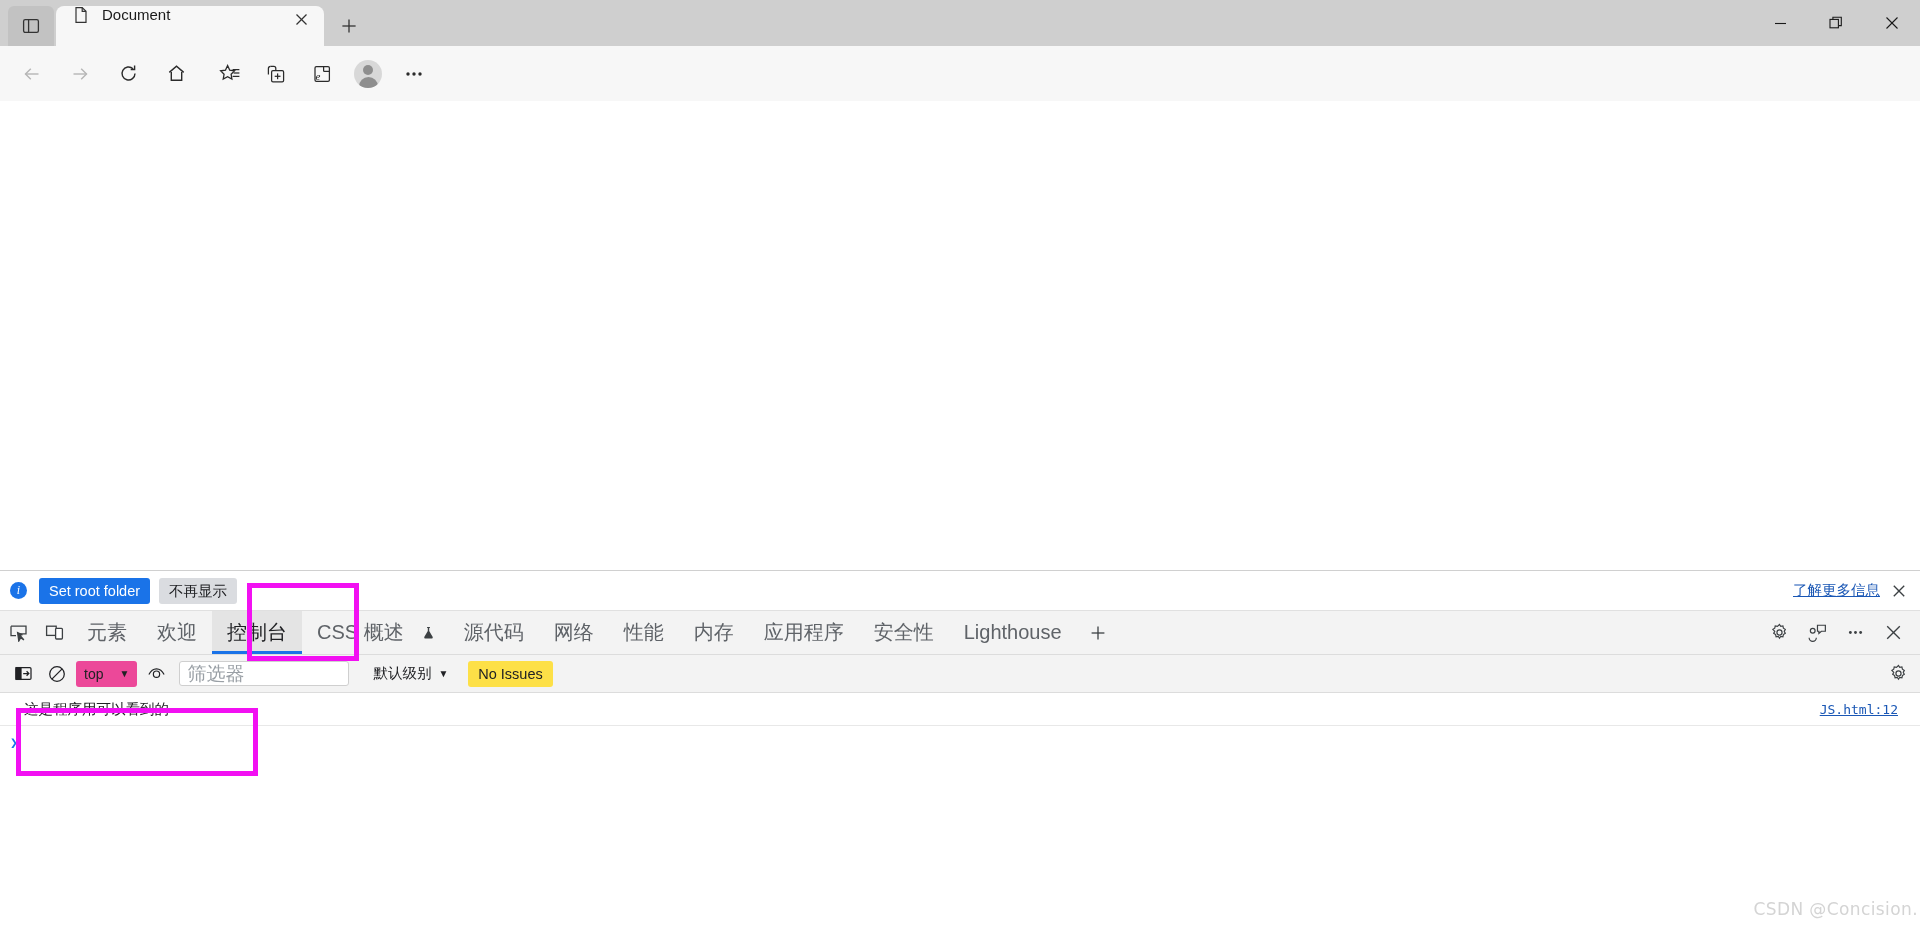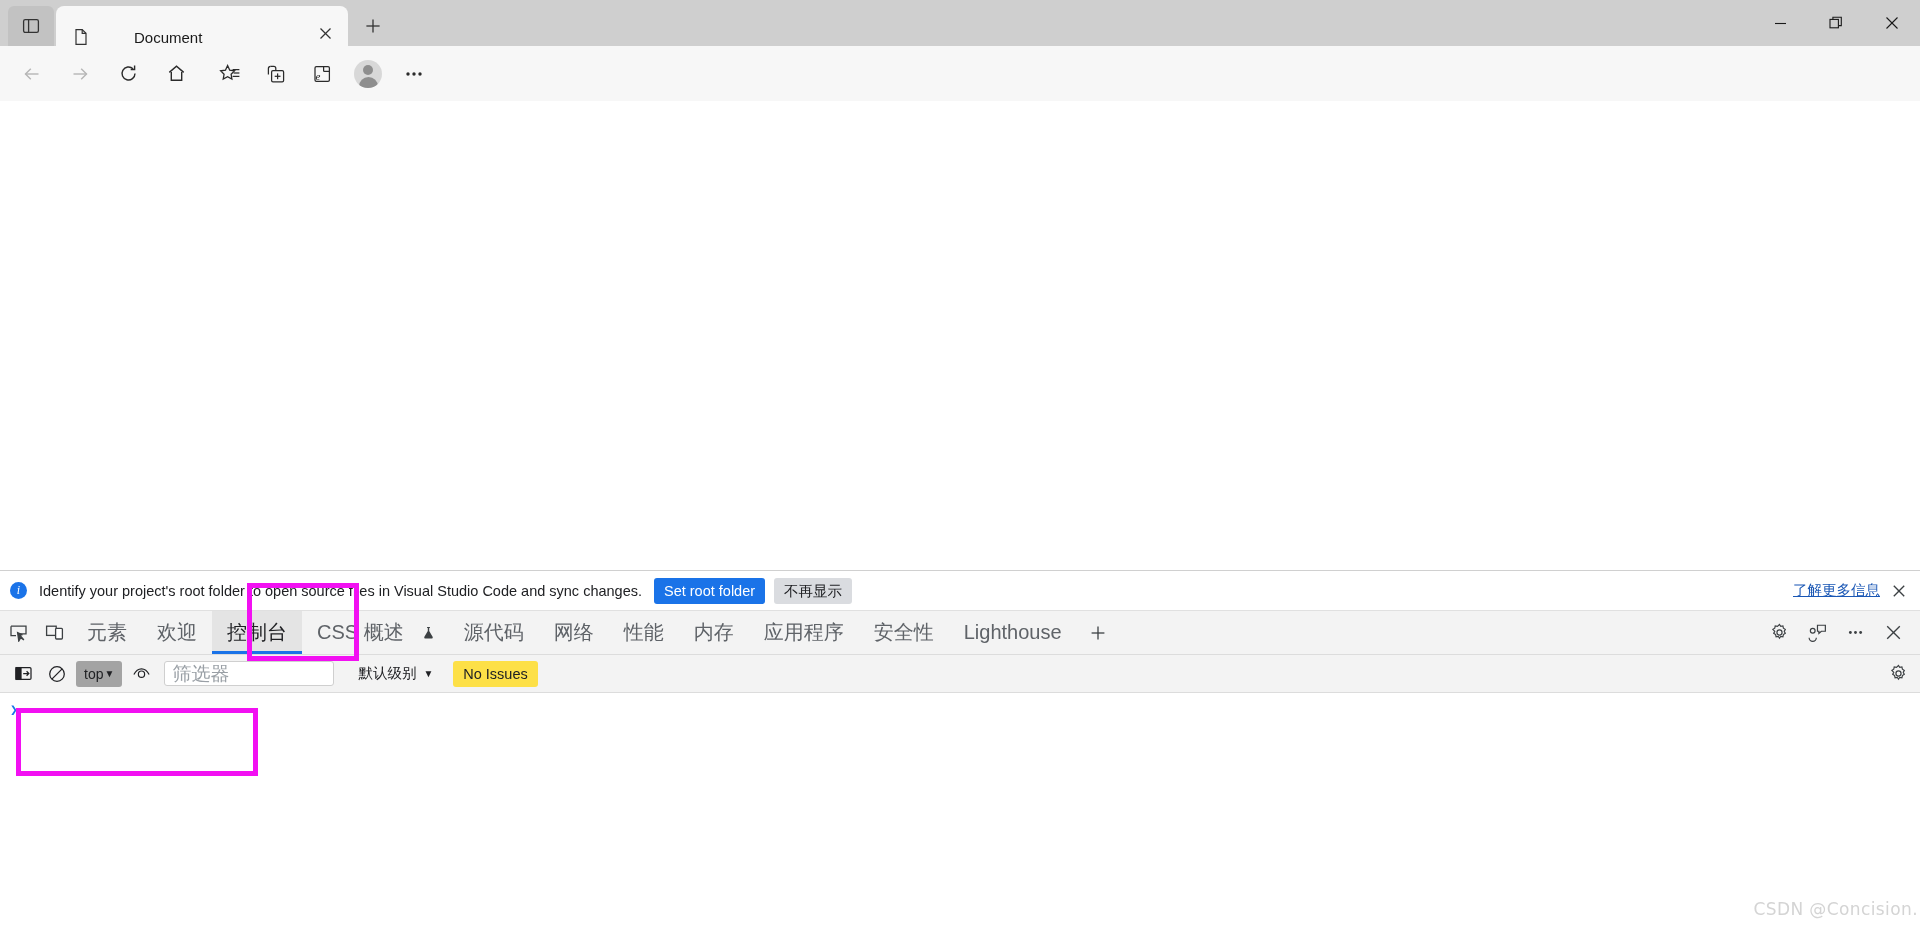--- a/index.html
+++ b/index.html
@@ -23,29 +23,28 @@
     display: flex; align-items: flex-end; height: 46px;
   }
   .tab-search-btn {
     width: 46px; height: 40px;
     display: flex; align-items: center; justify-content: center;
     margin-left: 8px; margin-bottom: 0px;
     border-radius: 6px 6px 0 0;
     background: #c2c2c2;
   }
   .browser-tab {
-    display: flex; align-items: flex-end;
+    display: flex; align-items: flex-start;
     height: 40px;
-    width: 292px;
+    width: 268px;
     background: #f7f7f7;
     border-radius: 8px 8px 0 0;
     padding: 0 10px 0 16px;
     margin-left: 2px;
     position: relative;
-    gap: 32px;
   }
   .tab-favicon { width: 18px; height: 18px; flex: 0 0 18px; margin-right: 12px; }
   .tab-title {
     flex: 1 1 auto;
     font-size: 15px;
     color: #1a1a1a;
     white-space: nowrap; overflow: hidden; text-overflow: ellipsis;
   }
   .tab-close {
     width: 26px; height: 26px; flex: 0 0 26px;
@@ -231,22 +230,22 @@
     border-bottom: 1px solid #dcdcdc;
     display: flex; align-items: center;
     padding: 0 6px 0 8px;
   }
   .ct-icon {
     width: 30px; height: 28px; flex: 0 0 30px;
     display: flex; align-items: center; justify-content: center;
     margin-right: 4px;
   }
   .ct-select {
-    display: flex; align-items: center; gap: 1px;
-    background: #a3a3a3;
+    display: flex; align-items: center; gap: 16px;
+    background: #ec4899;
     border-radius: 3px;
     height: 26px; padding: 0 8px;
     font-size: 14px; color: #202124;
     margin-right: 4px;
   }
   .ct-filter {
     width: 170px; height: 25px;
     border: 1px solid #cfcfcf;
     border-radius: 3px;
     background: #fff;
@@ -453,21 +452,20 @@
     </svg>
   </div>
 </div>
 
 <div id="page-view"></div>
 
 <div id="devtools">
 
   <div id="infobar">
     <span class="info-circle">i</span>
-    <span class="info-text">Identify your project's root folder to open source files in Visual Studio Code and sync changes.</span>
     <button class="btn-primary">Set root folder</button>
     <button class="btn-secondary">不再显示</button>
     <span class="info-spacer"></span>
     <a class="info-link" href="#">了解更多信息</a>
     <span class="info-close">
       <svg width="14" height="14" viewBox="0 0 14 14" stroke="#3c4043" stroke-width="1.35">
         <line x1="1.8" y1="1.8" x2="12.2" y2="12.2"></line>
         <line x1="12.2" y1="1.8" x2="1.8" y2="12.2"></line>
       </svg>
     </span>
@@ -597,20 +595,24 @@
     <span class="ct-spacer"></span>
     <div class="ct-gear">
       <svg width="19" height="19" viewBox="0 0 20 20" fill="none" stroke="#3c4043" stroke-width="1.25">
         <circle cx="10" cy="10" r="2.7"></circle>
         <path d="M10 1.6l1.3 2 2.3-.5.5 2.3 2 1.3-1.1 2.1 1.1 2.1-2 1.3-.5 2.3-2.3-.5-1.3 2-1.3-2-2.3.5-.5-2.3-2-1.3 1.1-2.1L3 6.7l2-1.3.5-2.3 2.3.5z"></path>
       </svg>
     </div>
   </div>
 
   <div id="console-body">
+    <div class="console-row">
+      <span class="console-msg">这是程序用可以看到的</span>
+      <a class="console-source" href="#">JS.html:12</a>
+    </div>
     <div class="console-prompt">
       <span class="prompt-chevron">❯</span>
     </div>
   </div>
 </div>
 
 <div class="annot" style="left:247px; top:583px; width:112px; height:78px;"></div>
 <div class="annot" style="left:16px; top:708px; width:242px; height:68px;"></div>
 
 <div id="watermark">CSDN @Concision.</div>

